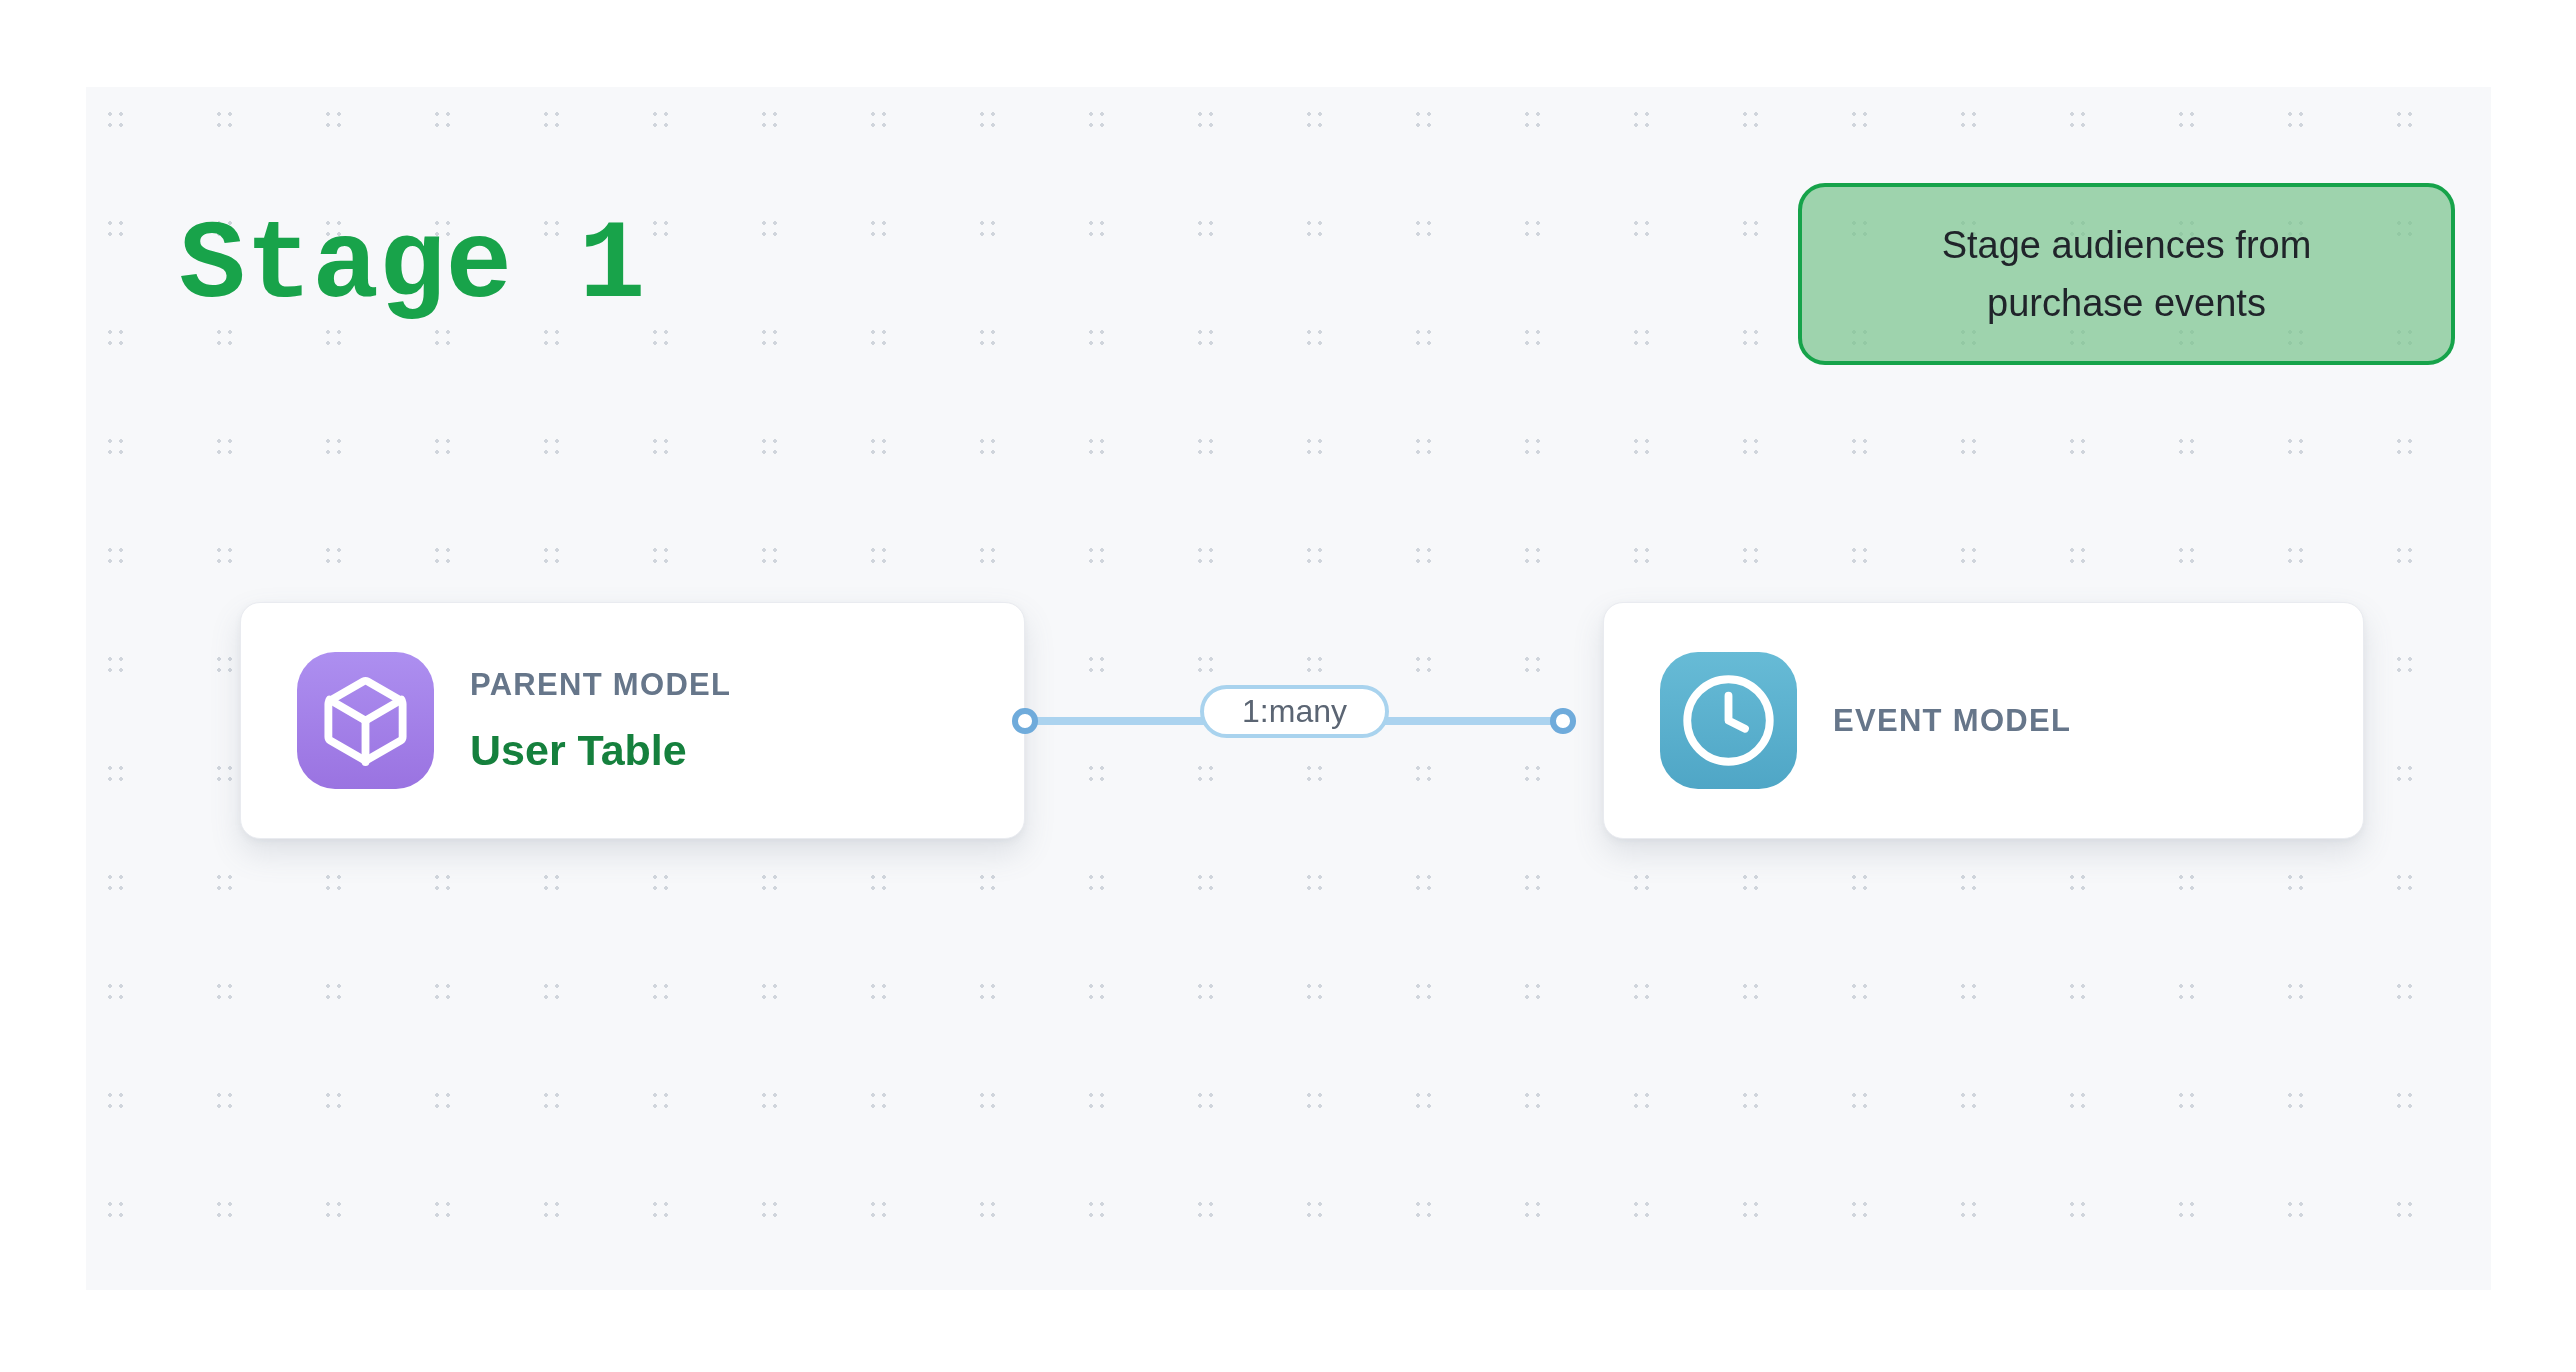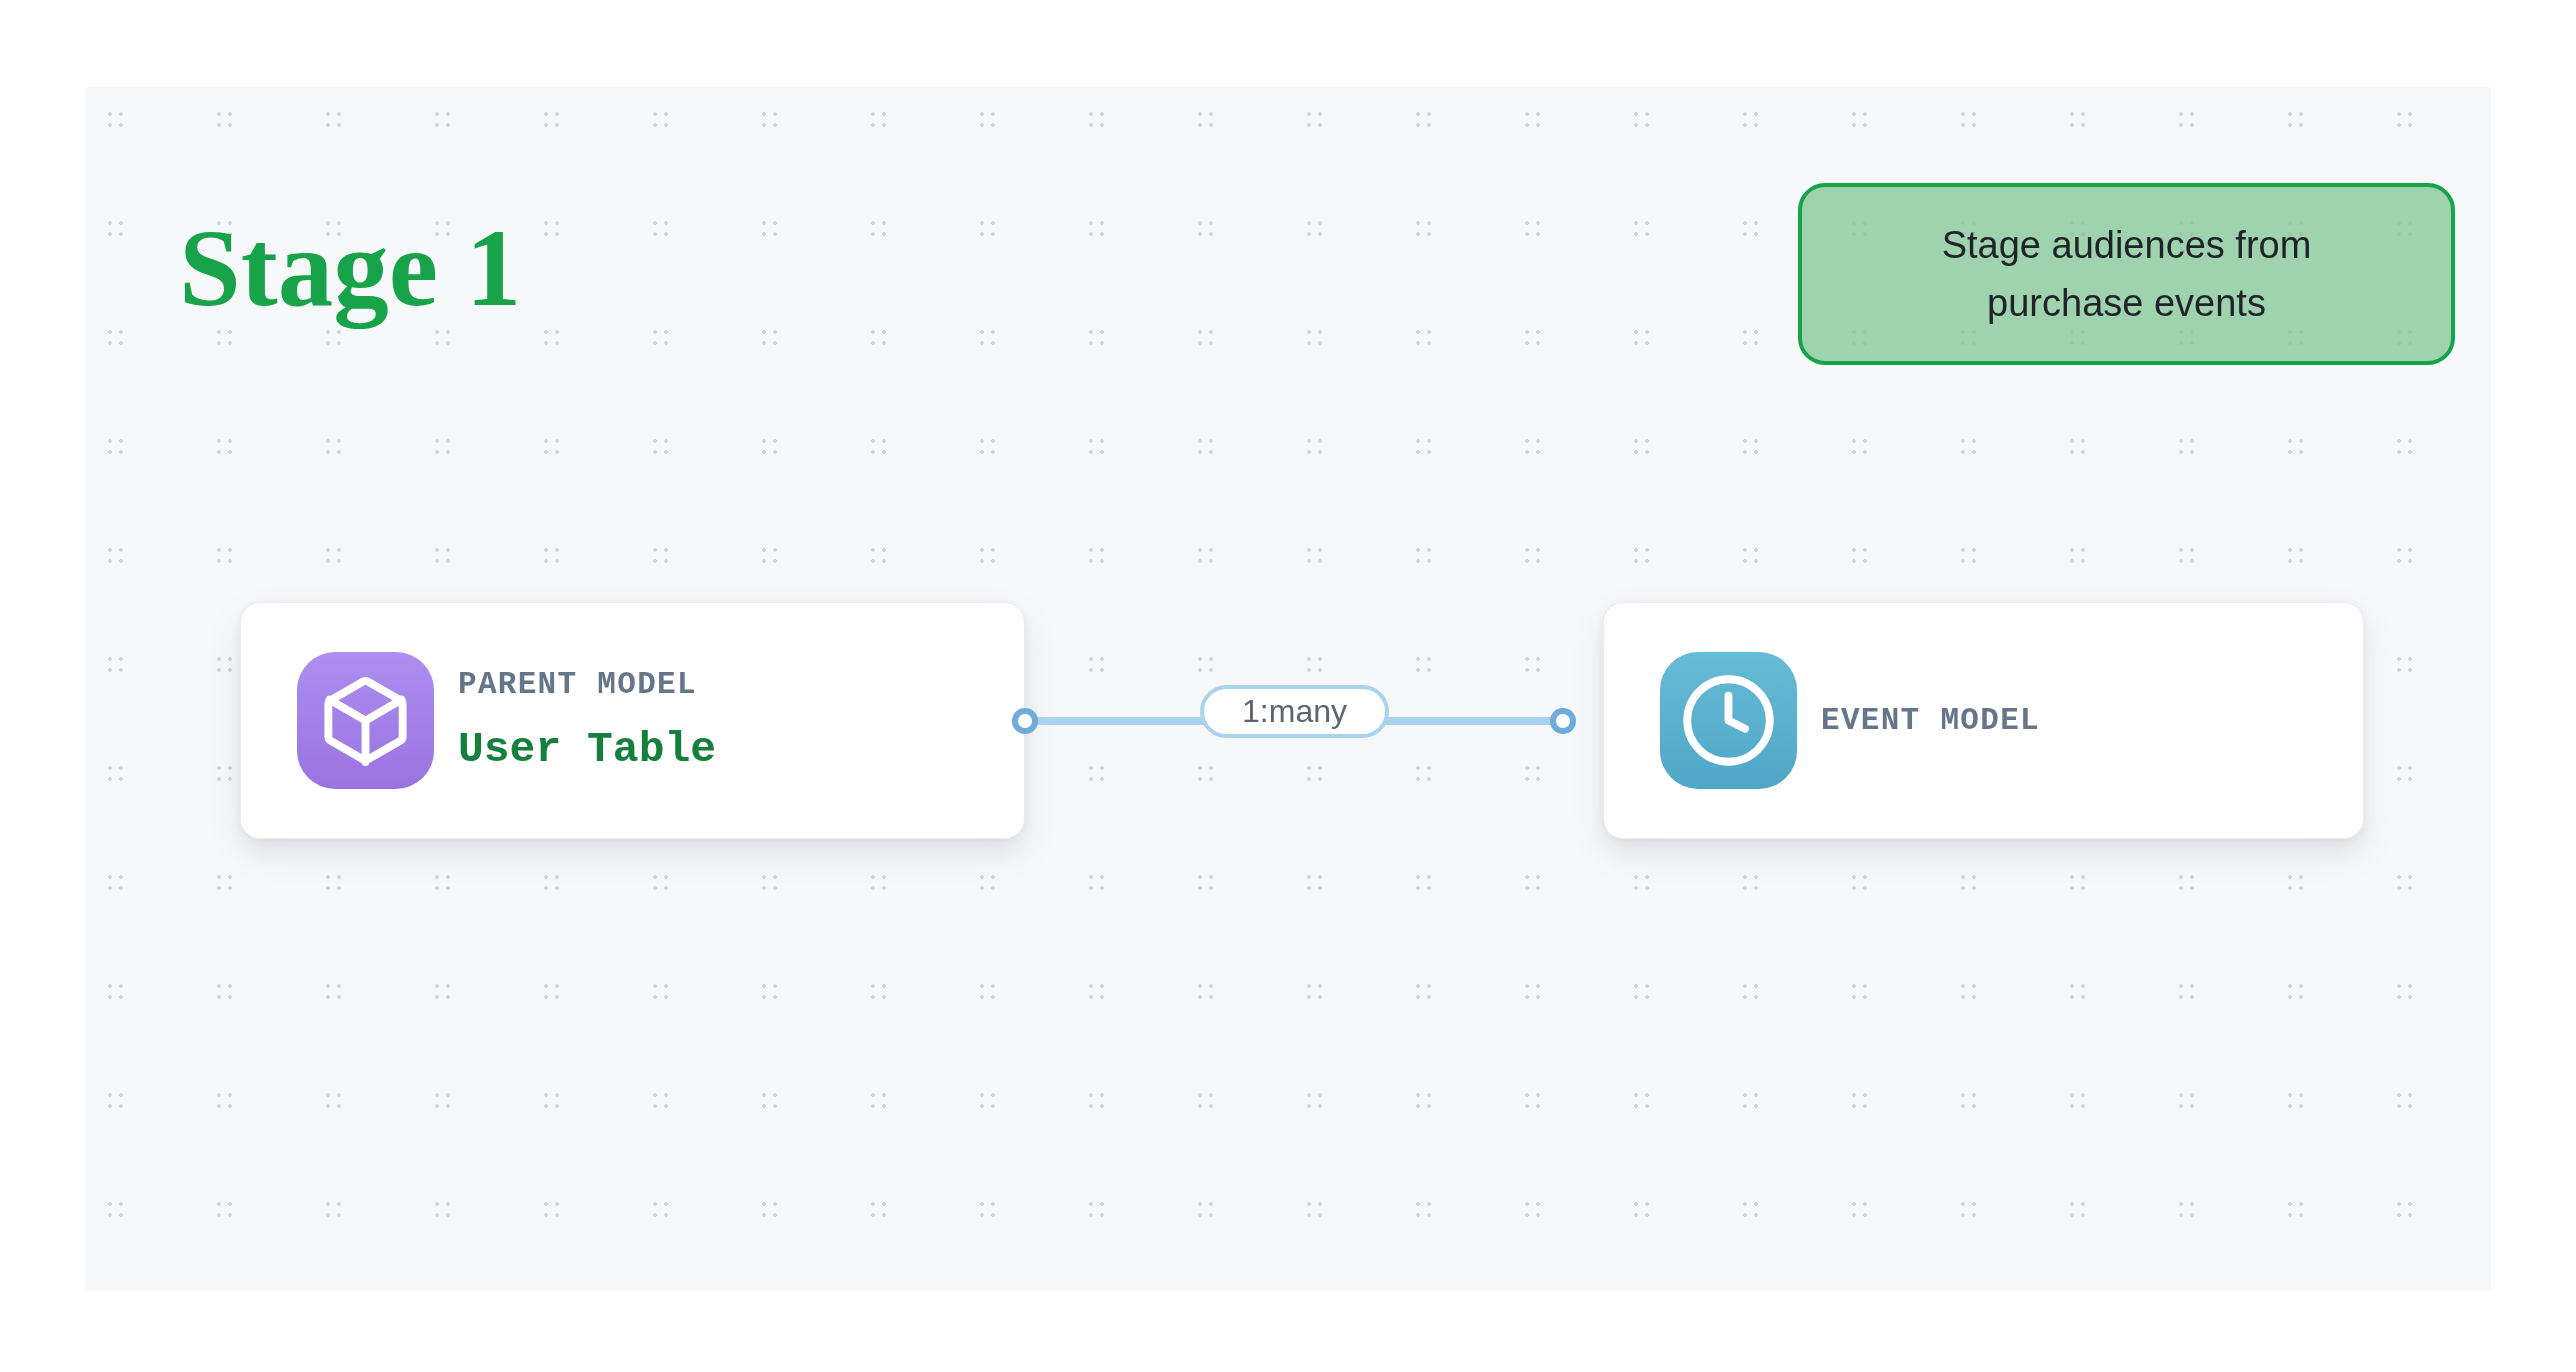--- a/index.html
+++ b/index.html
@@ -18,21 +18,21 @@
     background-image:
       radial-gradient(circle 2px at 24px 27px, #d0d5dc 0 1.7px, rgba(0,0,0,0) 1.7px),
       radial-gradient(circle 2px at 35px 27px, #d0d5dc 0 1.7px, rgba(0,0,0,0) 1.7px),
       radial-gradient(circle 2px at 24px 38px, #d0d5dc 0 1.7px, rgba(0,0,0,0) 1.7px),
       radial-gradient(circle 2px at 35px 38px, #d0d5dc 0 1.7px, rgba(0,0,0,0) 1.7px);
     background-size:109px 109px;
   }
   
   .stage-title{
     position:absolute;left:93px;top:117px;
-    font-family:Liberation Serif, serif;
+    font-family:Liberation Mono, monospace;
     font-size:111px;font-weight:700;line-height:normal;
     color:#18a34a;white-space:nowrap;
   }
   
   .annotation{
     position:absolute;left:1712px;top:96px;width:657px;height:182px;
     box-sizing:border-box;
     background:rgba(124,197,143,0.72);
     border:4px solid #16a34a;border-radius:27px;
     display:flex;flex-direction:column;align-items:center;justify-content:center;
@@ -51,21 +51,21 @@
   }
   .node-parent{left:154px;width:785px;}
   .node-event{left:1517px;width:761px;}
   .node-icon{
     width:137px;height:137px;border-radius:38px;flex:0 0 auto;
     display:flex;align-items:center;justify-content:center;
   }
   .node-icon svg{width:99px;height:99px;display:block;}
   .icon-purple{background:linear-gradient(180deg,#ad8ff0 0%,#9a73e1 100%);}
   .icon-teal{background:linear-gradient(180deg,#67bbd6 0%,#4fa6c6 100%);}
-  .node-text{margin-left:24px;display:flex;flex-direction:column;gap:23px;font-family:Liberation Mono, monospace;}
+  .node-text{margin-left:36px;display:flex;flex-direction:column;gap:23px;}
   .node-type{
     font-size:31px;font-weight:700;letter-spacing:1.3px;
     color:#66768a;white-space:nowrap;
   }
   .node-title{
     font-size:43px;font-weight:700;color:#15803d;white-space:nowrap;
   }
   
   .edge-line{
     position:absolute;left:939px;top:630px;width:538px;height:8px;

